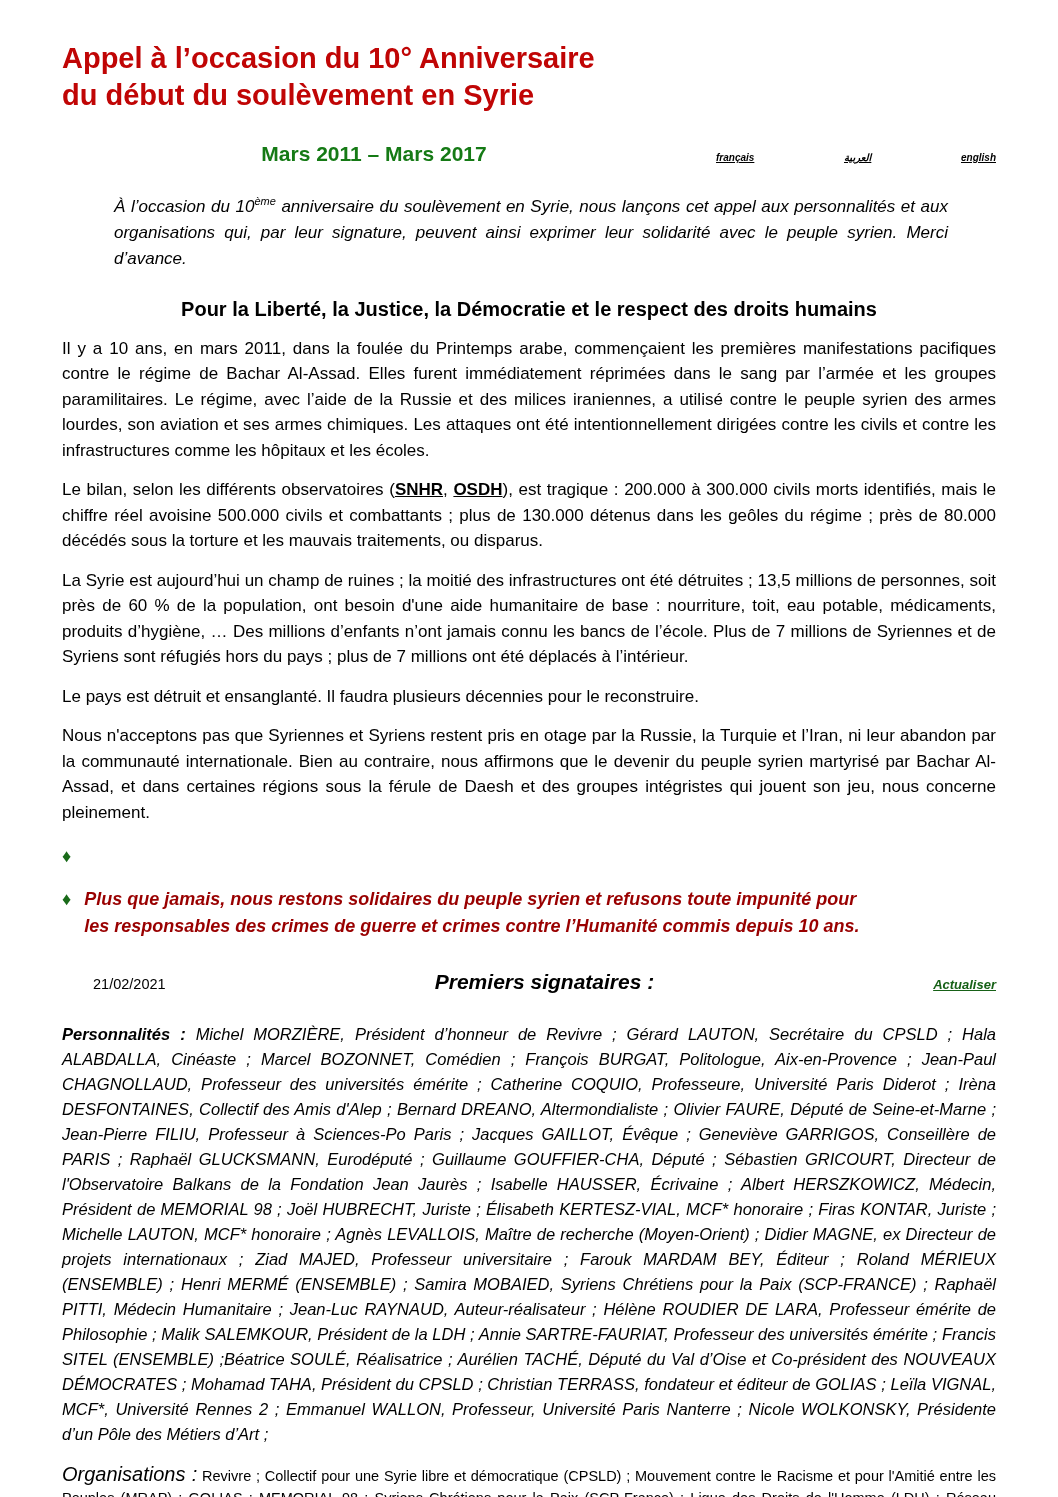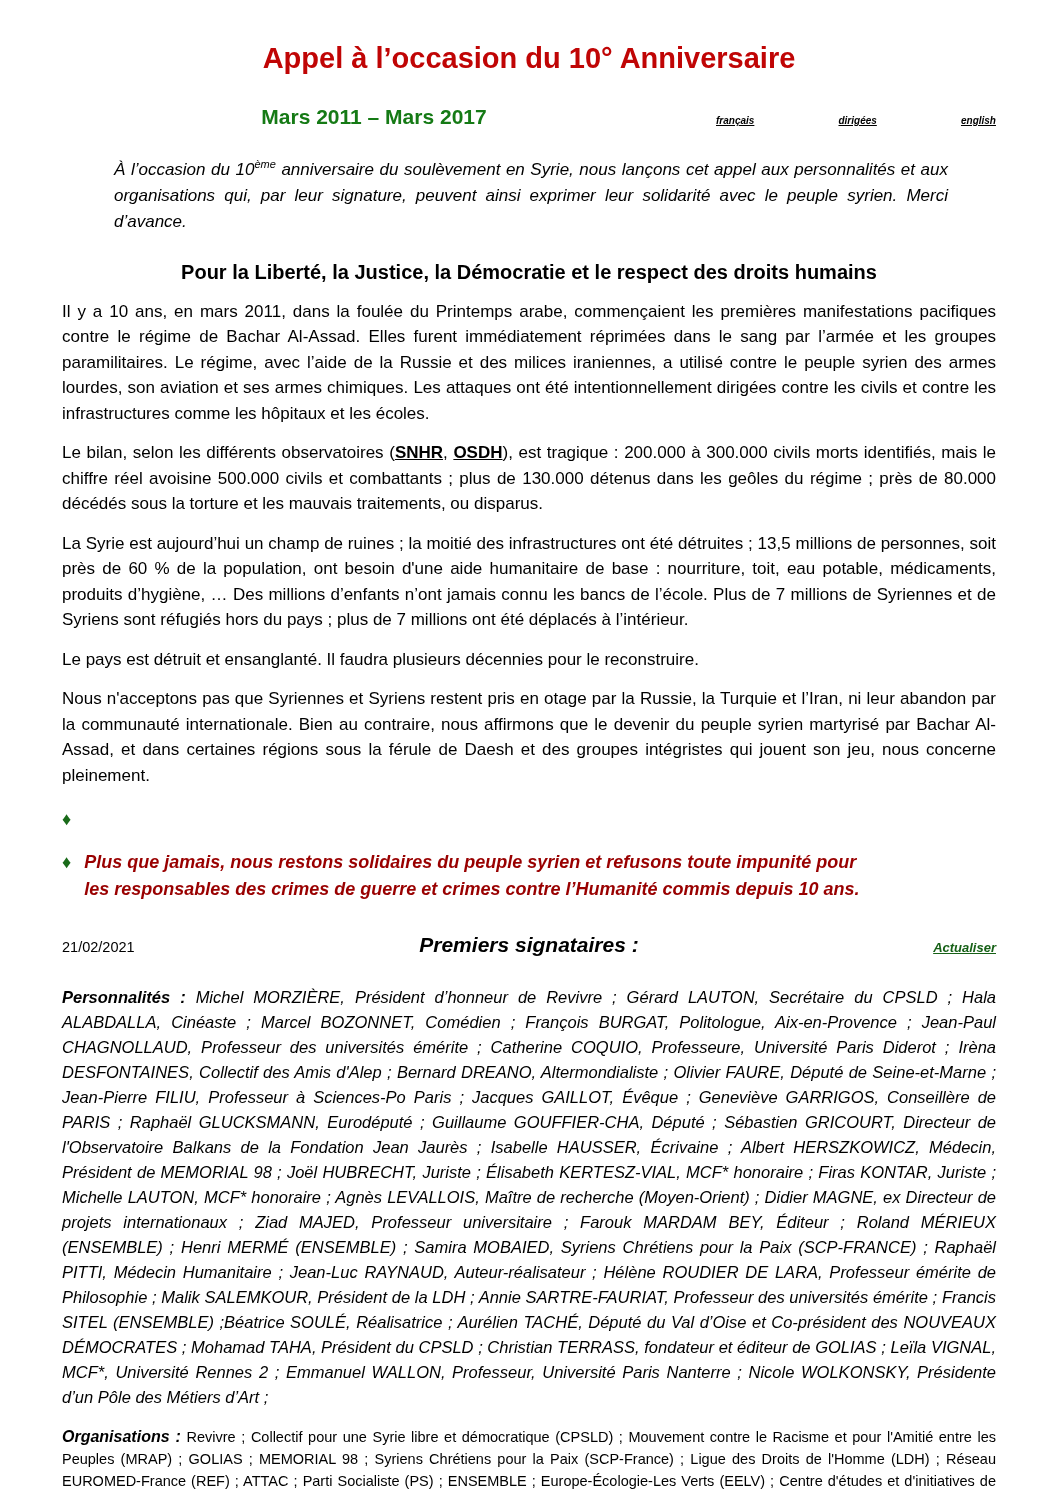--- a/index.html
+++ b/index.html
@@ -3,21 +3,21 @@
 <meta charset="utf-8">
 <style>
   html,body{margin:0;padding:0;background:#fff;}
   body{
     width:1058px;height:1497px;overflow:hidden;
     font-family:"Liberation Sans",sans-serif;color:#000;
   }
   .page{box-sizing:border-box;width:1058px;height:1497px;padding:40px 62px 0;}
   
   .title{
-    text-align:center;color:#c00505;font-weight:bold;
+    text-align:left;color:#c00505;font-weight:bold;
     font-size:29px;line-height:37px;
   }
   
   .meta-row{display:flex;align-items:baseline;margin-top:28px;}
   .signer-zone{flex:0 0 300px;font-style:italic;font-size:19px;white-space:nowrap;}
   .signer-zone a{color:#000;font-weight:bold;text-decoration:underline;}
   .date-zone{flex:1;text-align:center;color:#157a15;font-weight:bold;font-size:21px;white-space:nowrap;}
   .lang-zone{flex:0 0 310px;display:flex;justify-content:space-between;padding-left:30px;box-sizing:border-box;}
   .lang-zone a{color:#000;font-weight:bold;font-style:italic;text-decoration:underline;font-size:10px;}
   
@@ -33,48 +33,49 @@
   p.body a{color:#000;text-decoration:underline;font-weight:bold;}
   
   .bullets{margin-top:18px;}
   .bullet{display:flex;gap:13px;margin-top:16px;align-items:flex-start;}
   .bullet .diamond{color:#1a6b1a;font-size:18px;line-height:27px;font-weight:bold;}
   .bullet .bullet-text{
     color:#990000;font-weight:bold;font-style:italic;font-size:18px;line-height:27px;
     white-space:pre-line;
   }
   
-  .sign-row{display:grid;grid-template-columns:1fr auto 1fr;align-items:baseline;margin-top:30px;}
+  .sign-row{display:grid;grid-template-columns:1fr auto 1fr;align-items:baseline;margin-top:30px;margin-left:31px;}
   .sign-date{font-size:14.5px;justify-self:start;}
   .sign-title{font-weight:bold;font-style:italic;font-size:21px;justify-self:center;}
   .refresh-link{justify-self:end;color:#176117;font-weight:bold;font-style:italic;font-size:13px;text-decoration:underline;}
   
   .personnalites{
     margin:28px 0 8px;font-style:italic;font-size:16.5px;line-height:25px;text-align:justify;
   }
   .personnalites .label{font-weight:bold;}
   .organisations{
     margin:16px 0 0;font-size:14.5px;line-height:22px;text-align:justify;
   }
-  .organisations .label{font-weight:bold;font-style:italic;font-size:16px;margin-top:13px;}
+  .organisations .label{font-weight:normal;font-style:italic;font-size:20px;margin-top:13px;}
 </style>
 </head>
 <body>
 
 <div class="page">
 
   <div class="title">
     <div>Appel à l’occasion du 10° Anniversaire</div>
+    <div>du début du soulèvement en Syrie</div>
   </div>
 
   <div class="meta-row">
     <div class="date-zone">Mars 2011 – Mars 2017</div>
     <div class="lang-zone">
       <a href="#">français</a>
-      <a href="#">dirigées</a>
+      <a href="#">العربية</a>
       <a href="#">english</a>
     </div>
   </div>
 
   <p class="intro"><span>À l’occasion du 10</span><sup>ème</sup><span> anniversaire du soulèvement en Syrie, nous lançons cet appel aux personnalités et aux organisations qui, par leur signature, peuvent ainsi exprimer leur solidarité avec le peuple syrien. Merci d’avance.</span></p>
 
   <h2 class="section-heading">Pour la Liberté, la Justice, la Démocratie et le respect des droits humains</h2>
 
   <p class="body">Il y a 10 ans, en mars 2011, dans la foulée du Printemps arabe, commençaient les premières manifestations pacifiques contre le régime de Bachar Al-Assad. Elles furent immédiatement réprimées dans le sang par l’armée et les groupes paramilitaires. Le régime, avec l’aide de la Russie et des milices iraniennes, a utilisé contre le peuple syrien des armes lourdes, son aviation et ses armes chimiques. Les attaques ont été intentionnellement dirigées contre les civils et contre les infrastructures comme les hôpitaux et les écoles.</p>
 

